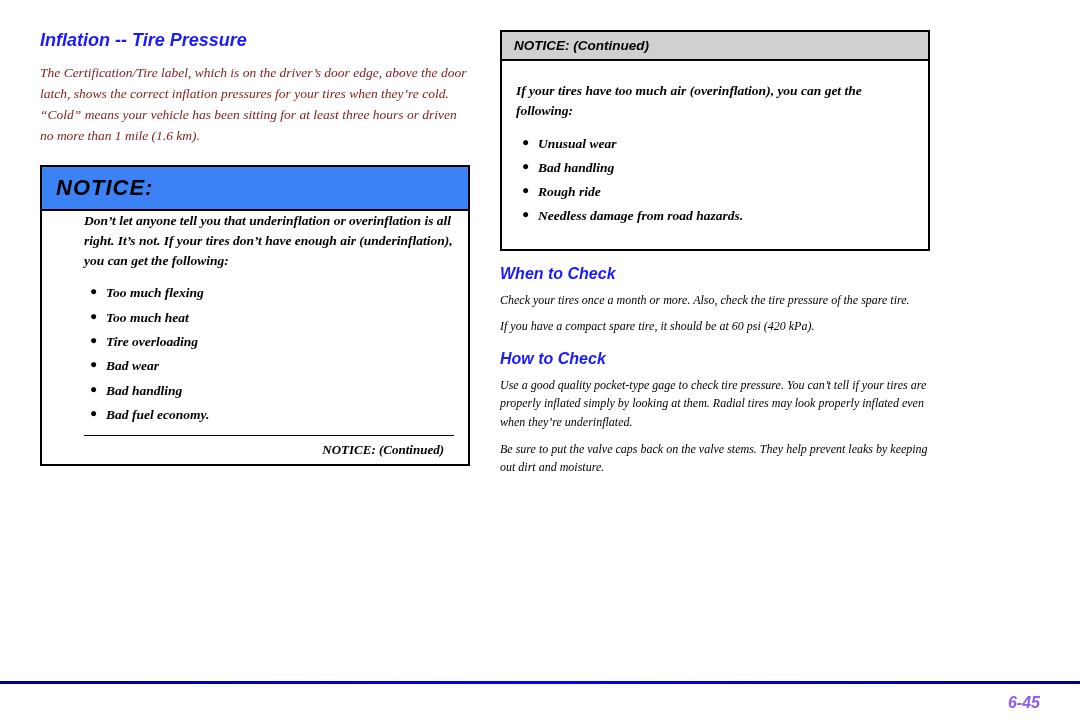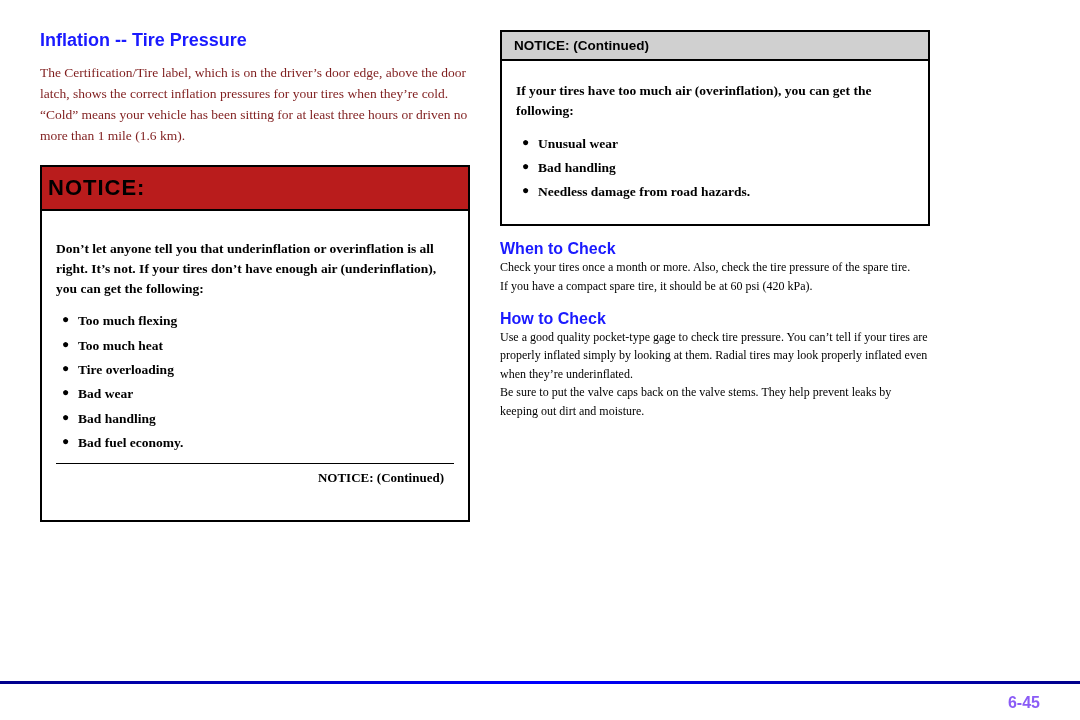--- a/index.html
+++ b/index.html
@@ -14,20 +14,21 @@
       overflow: hidden;
       position: relative;
     }
 
     .page-container {
       width: 970px;
       height: 720px;
       padding: 30px 40px 50px 40px;
       display: flex;
       flex-direction: column;
+      font-style: italic;
     }
 
     .content-area {
       display: flex;
       flex: 1;
       gap: 30px;
     }
 
     
     .left-col {
@@ -51,31 +52,32 @@
     }
 
     
     .notice-box {
       border: 2px solid #000;
       padding: 0;
       margin-top: 6px;
     }
 
     .notice-header {
-      background: #b91c1c;
-      padding: 8px 6px;
+      background: #3b82f6;
+      padding: 8px 14px;
       font-size: 22px;
       font-weight: bold;
       font-family: Arial, sans-serif;
       letter-spacing: 1px;
       border-bottom: 2px solid #000;
     }
 
     .notice-body {
-      padding: 28px 14px;
+      padding: 0 14px;
+      margin-left: 28px;
     }
 
     .notice-body p {
       font-size: 13.5px;
       font-weight: bold;
       line-height: 1.5;
       margin-bottom: 10px;
     }
 
     .notice-body ul {
@@ -157,20 +159,21 @@
       content: '●';
       position: absolute;
       left: 0;
       font-size: 12px;
     }
 
     
     .when-section, .how-section {
       display: flex;
       flex-direction: column;
+      gap: 8px;
     }
 
     .subsection-title {
       color: #1a1aff;
       font-size: 16px;
       font-weight: bold;
       font-family: Arial, sans-serif;
     }
 
     .body-text {
@@ -230,20 +233,21 @@
 
     <div class="right-col">
 
       <div class="notice-continued-box">
         <div class="notice-continued-header">NOTICE: (Continued)</div>
         <div class="notice-continued-body">
           <p class="bold-intro">If your tires have too much air (overinflation), you can get the following:</p>
           <ul>
             <li>Unusual wear</li>
             <li>Bad handling</li>
+            <li>Rough ride</li>
             <li>Needless damage from road hazards.</li>
           </ul>
         </div>
       </div>
 
       <div class="when-section">
         <h2 class="subsection-title">When to Check</h2>
         <p class="body-text">Check your tires once a month or more. Also, check the tire pressure of the spare tire.</p>
         <p class="body-text">If you have a compact spare tire, it should be at 60 psi (420 kPa).</p>
       </div>

